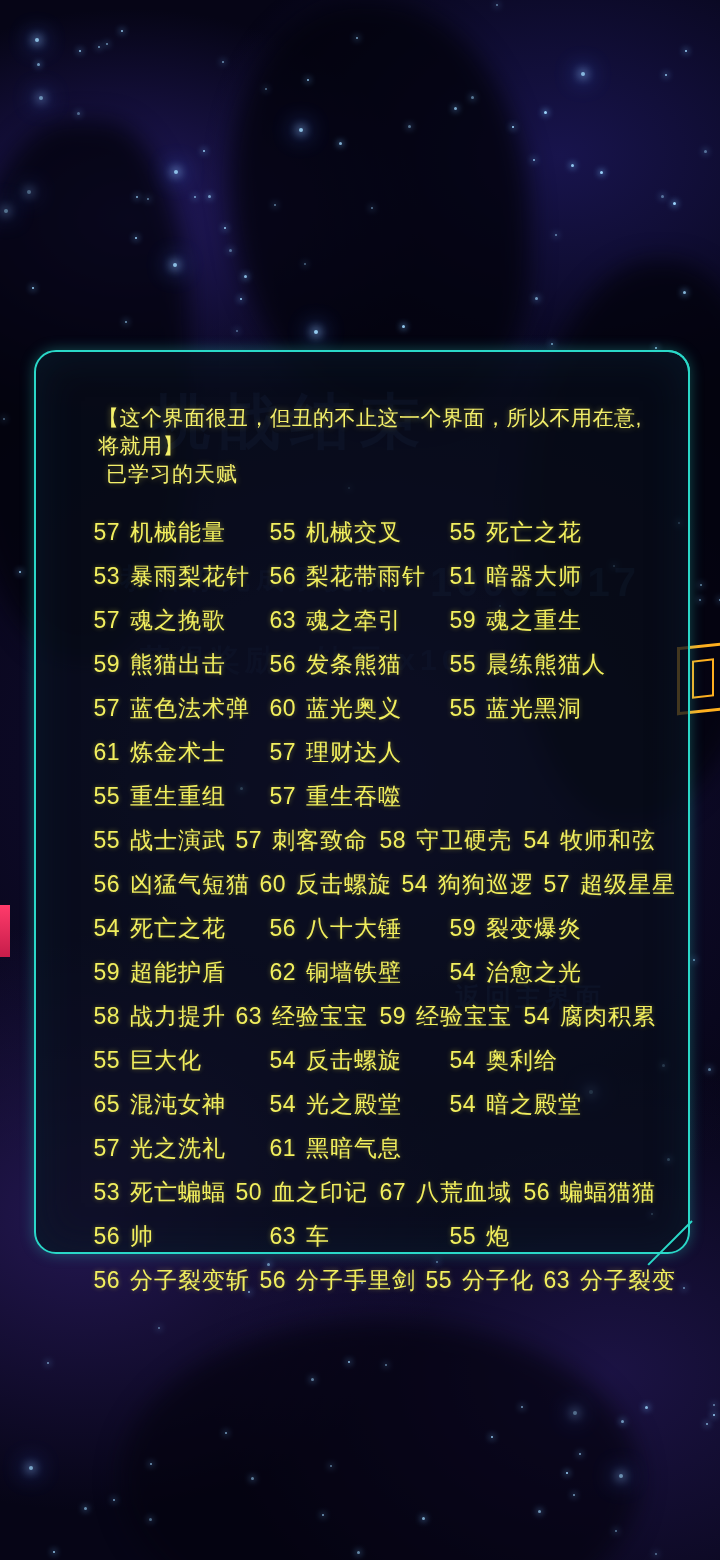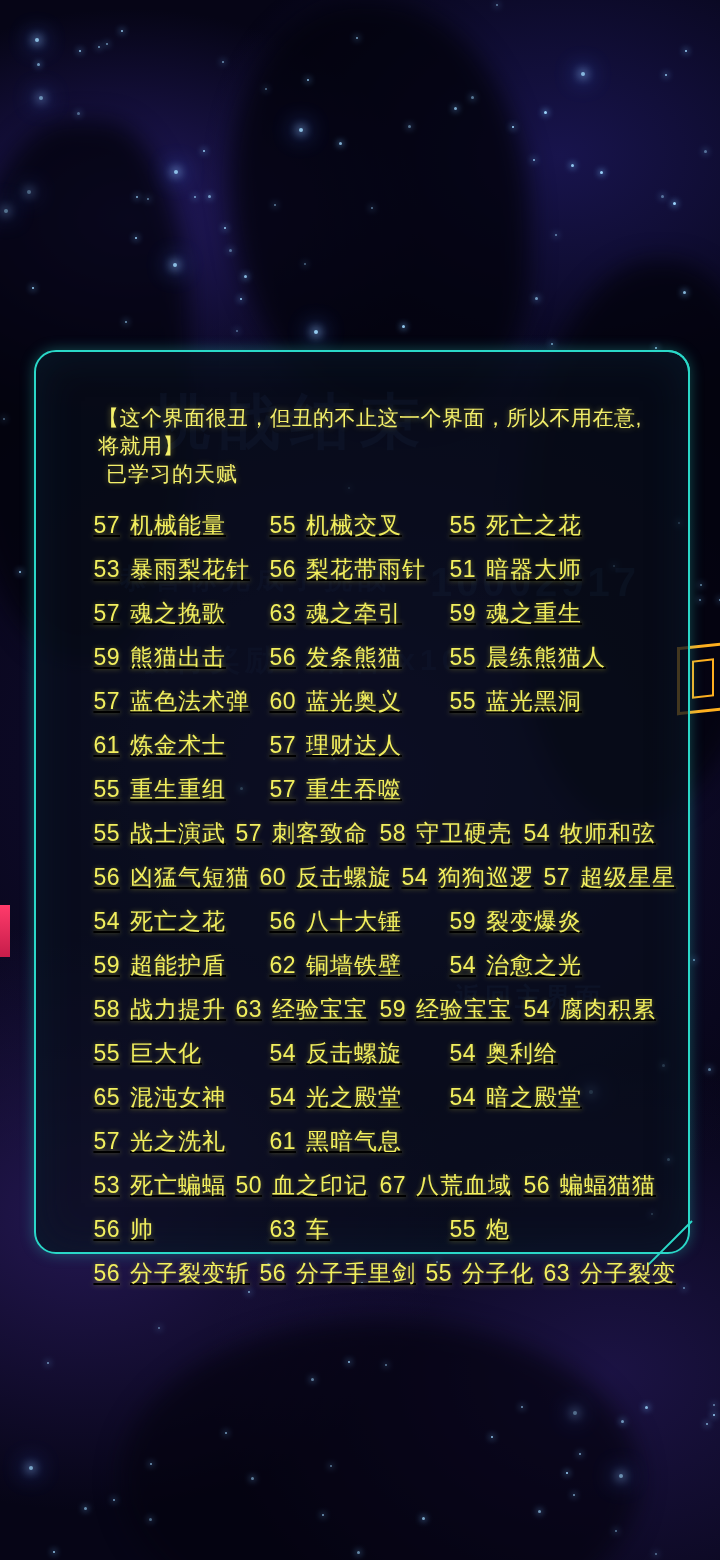--- a/index.html
+++ b/index.html
@@ -157,22 +157,22 @@
     margin-left: 32px;
     margin-top: 6px;
     text-shadow: 0 0 6px rgba(240,230,80,0.45);
   }
 
   #talent-list {
     margin-top: 22px;
   }
   .talent-row {
     display: flex;
+    align-items: center;
     height: 44px;
-    text-decoration: underline;
   }
   .talent-cell {
     display: flex;
     align-items: baseline;
     color: #f2ef5e;
     font-size: 23px;
     white-space: nowrap;
     text-shadow: 0 0 5px rgba(235,230,70,0.40);
   }
   .talent-cell .lvl {

